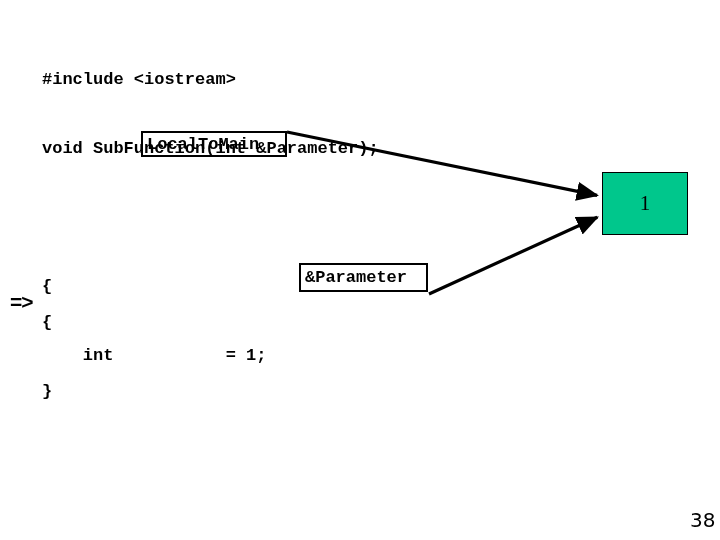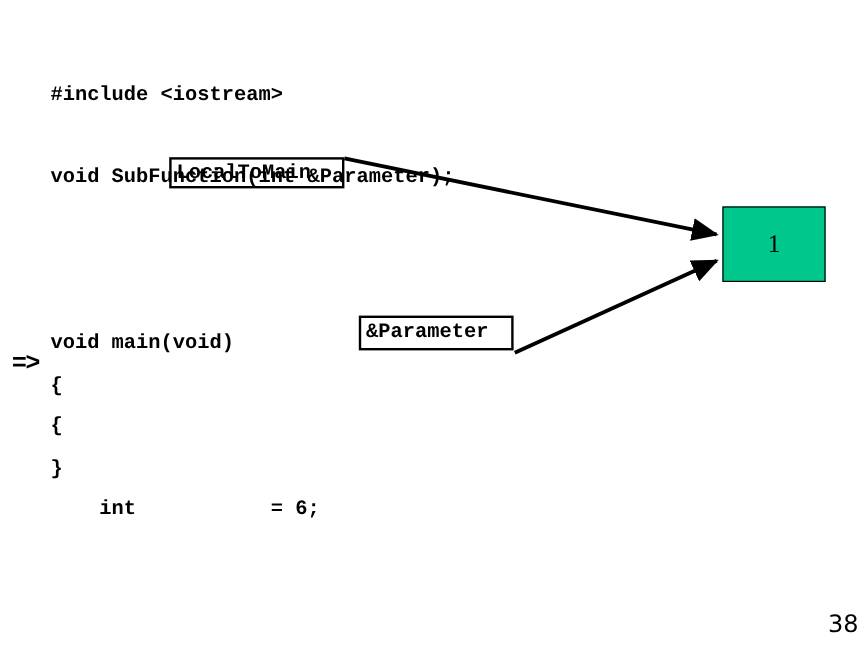--- a/index.html
+++ b/index.html
@@ -129,23 +129,22 @@
 </style>
 </head>
 <body>
 
 <div id="slide" style="background: rgb(255, 255, 255);">
 
   <div class="code-block" id="code-top">
     <span class="code-line">#include &lt;iostream&gt;</span>
     <span class="code-line">void SubFunction(int &amp;Parameter);</span>
     <span class="code-line blank"></span>
-    <span class="code-line">void main(void)</span>
     <span class="code-line">{</span>
-    <span class="code-line">    int           = 6;</span>
+    <span class="code-line">    int           = 1;</span>
     
     
     
   </div>
 
   <div class="code-block" id="code-bottom">
     <span class="code-line">{</span>
     <span class="code-line">}</span>
   </div>
 

